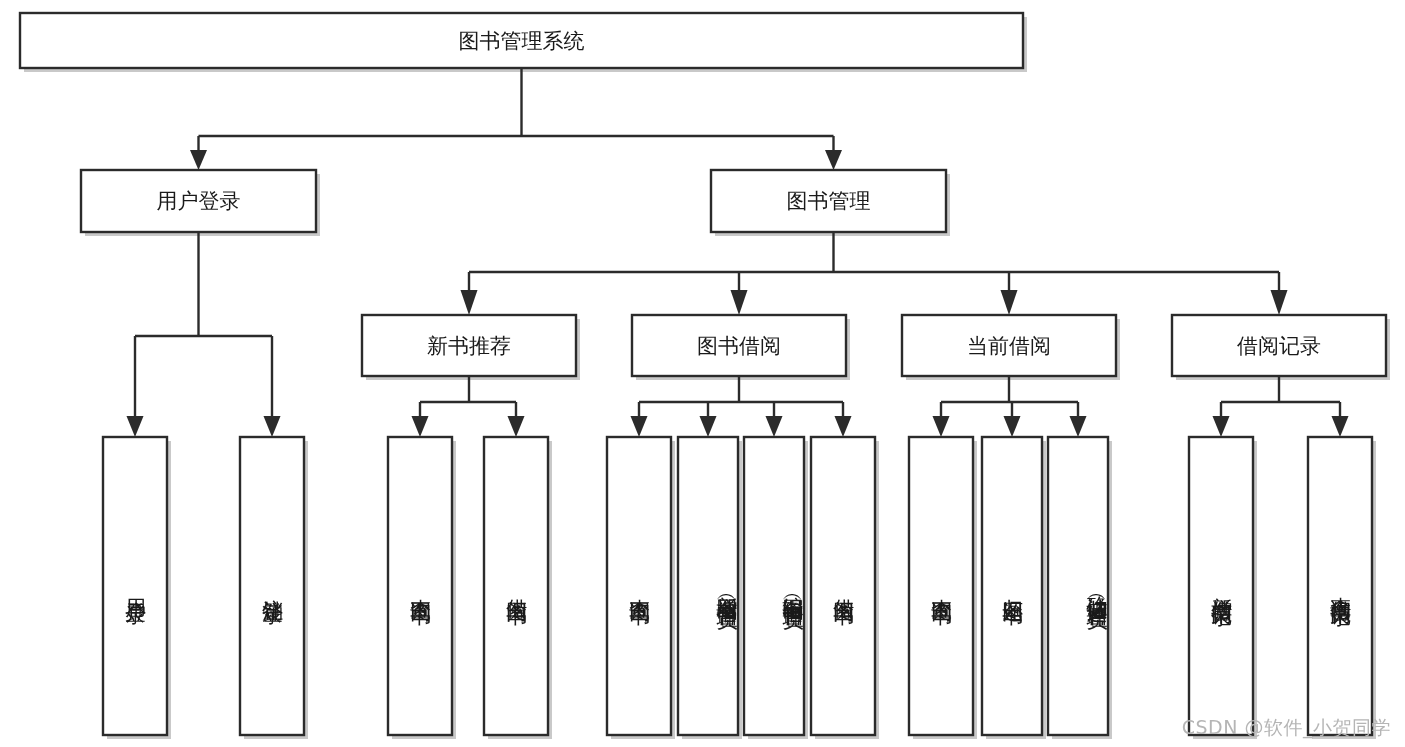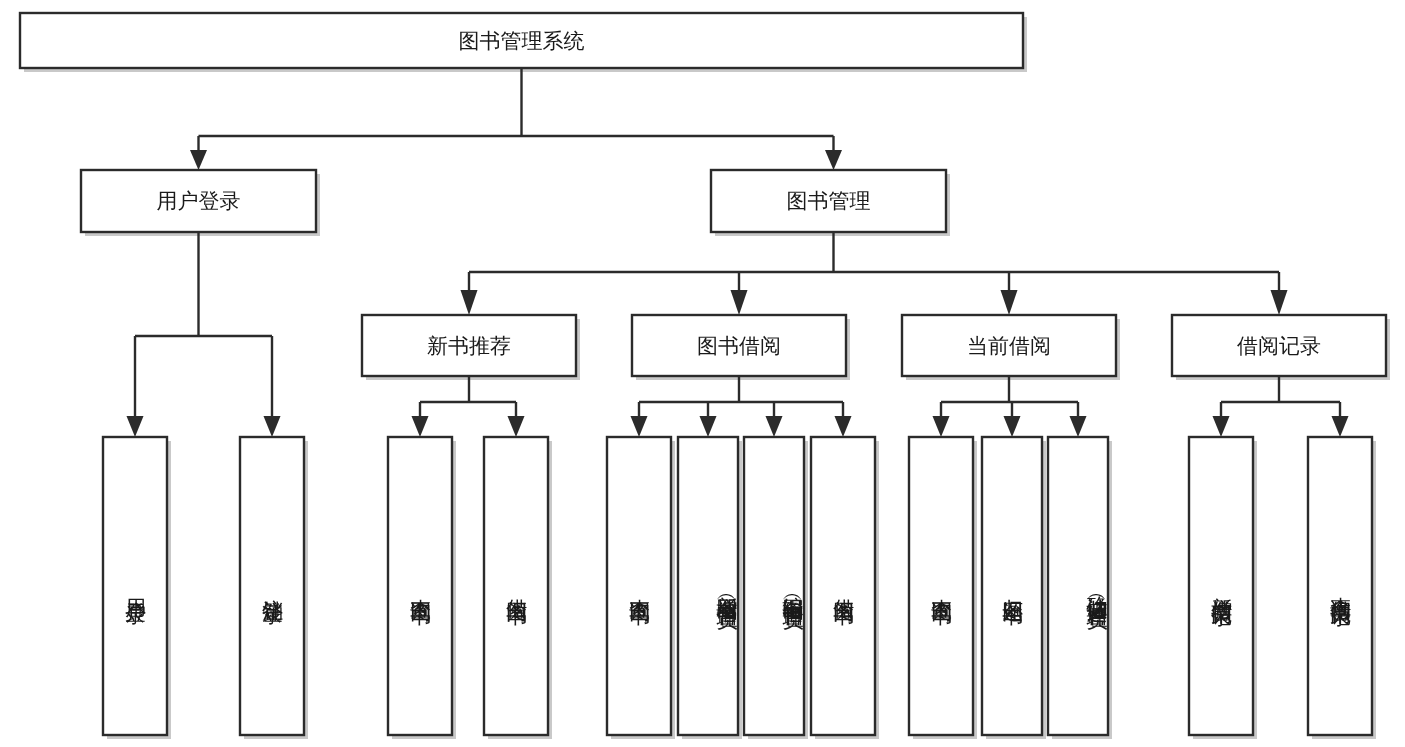--- a/index.html
+++ b/index.html
@@ -263,14 +263,15 @@
   <div class="vert-label" style="left:607px; top:437px; width:64px; height:298px;">查询图书</div>
   <div class="vert-label" style="left:678px; top:441px; width:60px; height:294px; align-items:flex-start;">新增图书（管理员）</div>
   <div class="vert-label" style="left:744px; top:441px; width:60px; height:294px; align-items:flex-start;">编辑图书（管理员）</div>
   <div class="vert-label" style="left:811px; top:437px; width:64px; height:298px;">借阅图书</div>
   <div class="vert-label" style="left:909px; top:437px; width:64px; height:298px;">查询图书</div>
   <div class="vert-label" style="left:982px; top:437px; width:60px; height:298px;">归还图书</div>
   <div class="vert-label" style="left:1048px; top:441px; width:60px; height:294px; align-items:flex-start;">确认归还（管理员）</div>
   <div class="vert-label" style="left:1189px; top:437px; width:64px; height:298px;">新增借阅记录</div>
   <div class="vert-label" style="left:1308px; top:437px; width:64px; height:298px;">查询借阅记录</div>
 
+  <div class="watermark">CSDN @软件_小贺同学</div>
 
 </div>
 
 </body></html>

